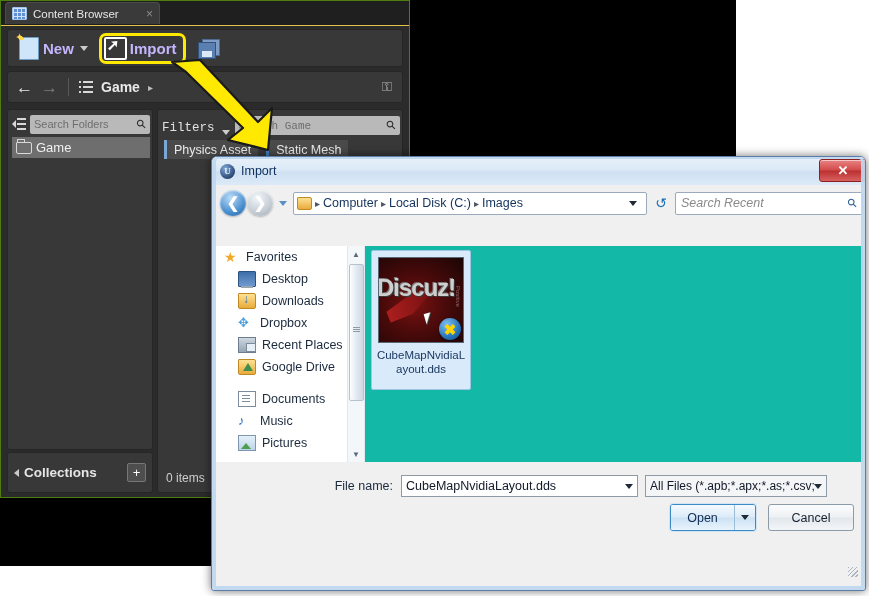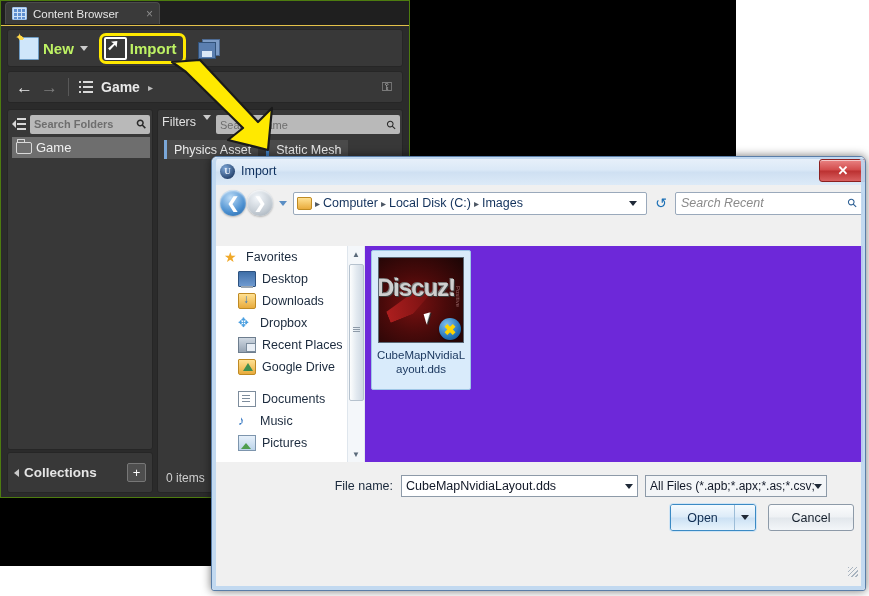--- a/index.html
+++ b/index.html
@@ -71,21 +71,21 @@
   }
   #new-icon:after{
     content:"";position:absolute;left:-3px;top:-4px;
     width:9px;height:9px;
     background:
       radial-gradient(circle at 50% 50%, #ffd84a 0 2px, transparent 2px);
   }
   #new-icon:before{
     content:"✦";position:absolute;left:-5px;top:-7px;color:#ffd84a;font-size:11px;
   }
-  .tb-label{font-size:15px;color:#bef264;font-weight:bold;}
+  .tb-label{font-size:15px;color:#c4b5fd;font-weight:bold;}
   .caret-down{
     width:0;height:0;border-left:4px solid transparent;border-right:4px solid transparent;
     border-top:5px solid #cccccc;margin-left:2px;
   }
   #import-highlight{
     border:3px solid #ffe900;border-radius:7px;padding:1px 6px 1px 2px;
     display:flex;align-items:center;gap:3px;background:#383838;
     margin-left:4px;cursor:pointer;
   }
   #import-icon{
@@ -134,21 +134,21 @@
     position:absolute;left:4px;top:4px;width:138px;height:20px;display:flex;align-items:center;gap:4px;
   }
   #folder-collapse-icon{width:14px;height:12px;position:relative;}
   #folder-collapse-icon i{position:absolute;left:5px;width:9px;height:2px;background:#d8d8d8;}
   #folder-collapse-icon i:nth-child(1){top:0;}
   #folder-collapse-icon i:nth-child(2){top:5px;}
   #folder-collapse-icon i:nth-child(3){top:10px;}
   #folder-collapse-icon b{position:absolute;left:0;top:2px;width:0;height:0;border-top:4px solid transparent;border-bottom:4px solid transparent;border-right:4px solid #d8d8d8;}
   #folder-search-box{
     flex:1;height:19px;background:#b9b9b9;border-radius:2px;display:flex;align-items:center;
-    padding:0 4px;box-sizing:border-box;font-weight:bold;
+    padding:0 4px;box-sizing:border-box;
   }
   #folder-search-placeholder{font-size:11px;color:#6e6e6e;flex:1;}
   .mag{font-size:12px;color:#2a2a2a;transform:rotate(-45deg);}
   #folder-item-game{
     position:absolute;left:4px;top:27px;width:138px;height:21px;
     background:#6e6e6e;display:flex;align-items:center;gap:4px;padding-left:4px;
     box-sizing:border-box;cursor:pointer;
   }
   .folder-glyph{
     width:14px;height:10px;border:1.5px solid #d9d9d9;border-radius:1px 2px 2px 2px;position:relative;
@@ -169,21 +169,21 @@
     line-height:1;border-radius:2px;cursor:pointer;
   }
 
   
   #cb-right{
     position:absolute;left:156px;top:108px;width:246px;height:384px;
     background:#383838;border:1px solid #262626;border-radius:3px;box-sizing:border-box;
     overflow:hidden;
   }
   #filters-row{
-    position:absolute;left:4px;top:5px;width:238px;height:20px;display:flex;align-items:flex-start;gap:5px;
+    position:absolute;left:4px;top:5px;width:238px;height:20px;display:flex;align-items:flex-end;gap:5px;font-family:Liberation Mono, monospace;
   }
   #filters-label{font-size:12.5px;color:#e2e2e2;}
   #asset-search-box{
     flex:1;height:19px;background:#b9b9b9;border-radius:2px;display:flex;align-items:center;padding:0 4px;box-sizing:border-box;
   }
   #asset-search-placeholder{font-size:11px;color:#6e6e6e;flex:1;}
   #filter-pills{
     position:absolute;left:6px;top:30px;display:flex;gap:8px;
   }
   .pill{
@@ -363,21 +363,21 @@
     background:linear-gradient(to right,#fdfefe,#e2e9f0,#cfd9e3);
     border:1px solid #b6c2ce;border-radius:2px;cursor:pointer;
   }
   #places-thumb:after{
     content:"";position:absolute;left:3px;top:62px;width:7px;height:5px;
     background:repeating-linear-gradient(to bottom,#8d9aa8 0 1px,transparent 1px 2px);
   }
   #places-sb-down{position:absolute;left:0;bottom:0;}
 
   #files-pane{
-    flex:1;height:100%;background:#6d28d9;position:relative;border-left:1px solid #e3e9ef;
+    flex:1;height:100%;background:#14b8a6;position:relative;border-left:1px solid #e3e9ef;
   }
   #file-item{
     position:absolute;left:6px;top:4px;width:100px;height:140px;
     background:#d9ebfb;border:1px solid #9ec6e6;border-radius:2px;cursor:pointer;
     display:flex;flex-direction:column;align-items:center;padding-top:6px;box-sizing:border-box;
   }
   #file-thumb{
     width:84px;height:84px;position:relative;overflow:hidden;
     background:radial-gradient(ellipse at 42% 55%,#7a1111 0%,#4a0a0a 45%,#1a0505 100%);
     border:1px solid #5a6775;

